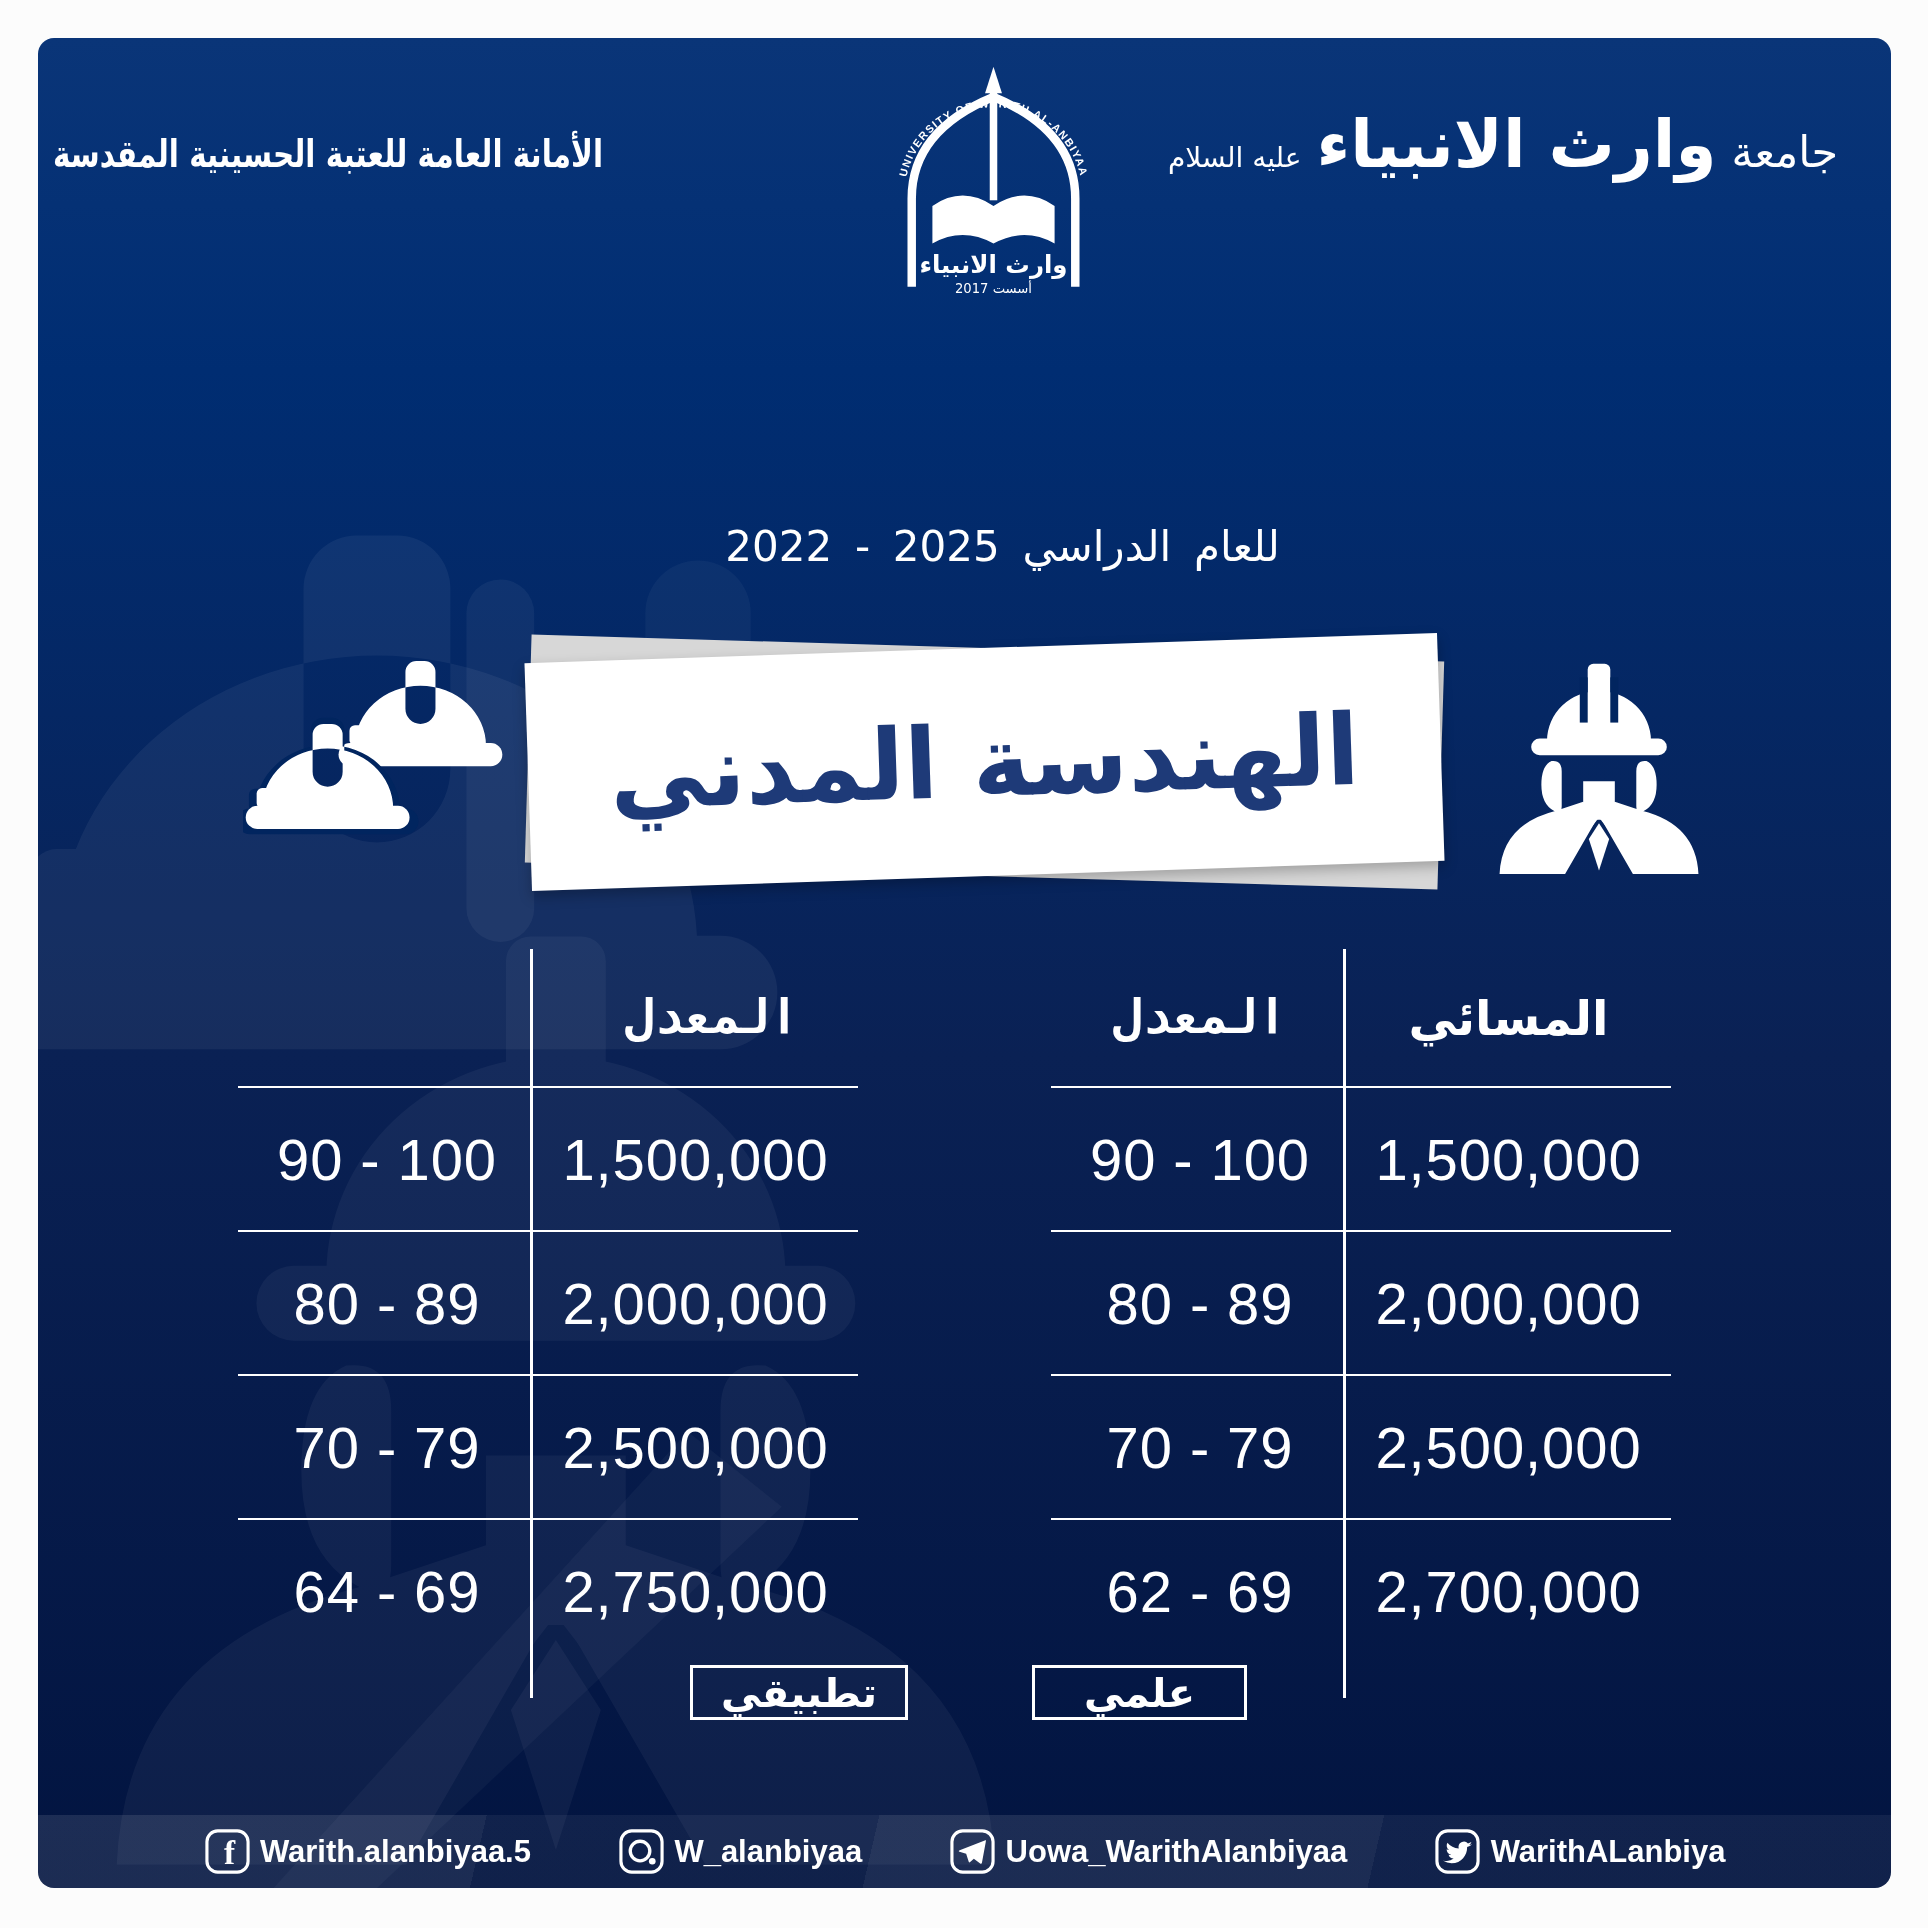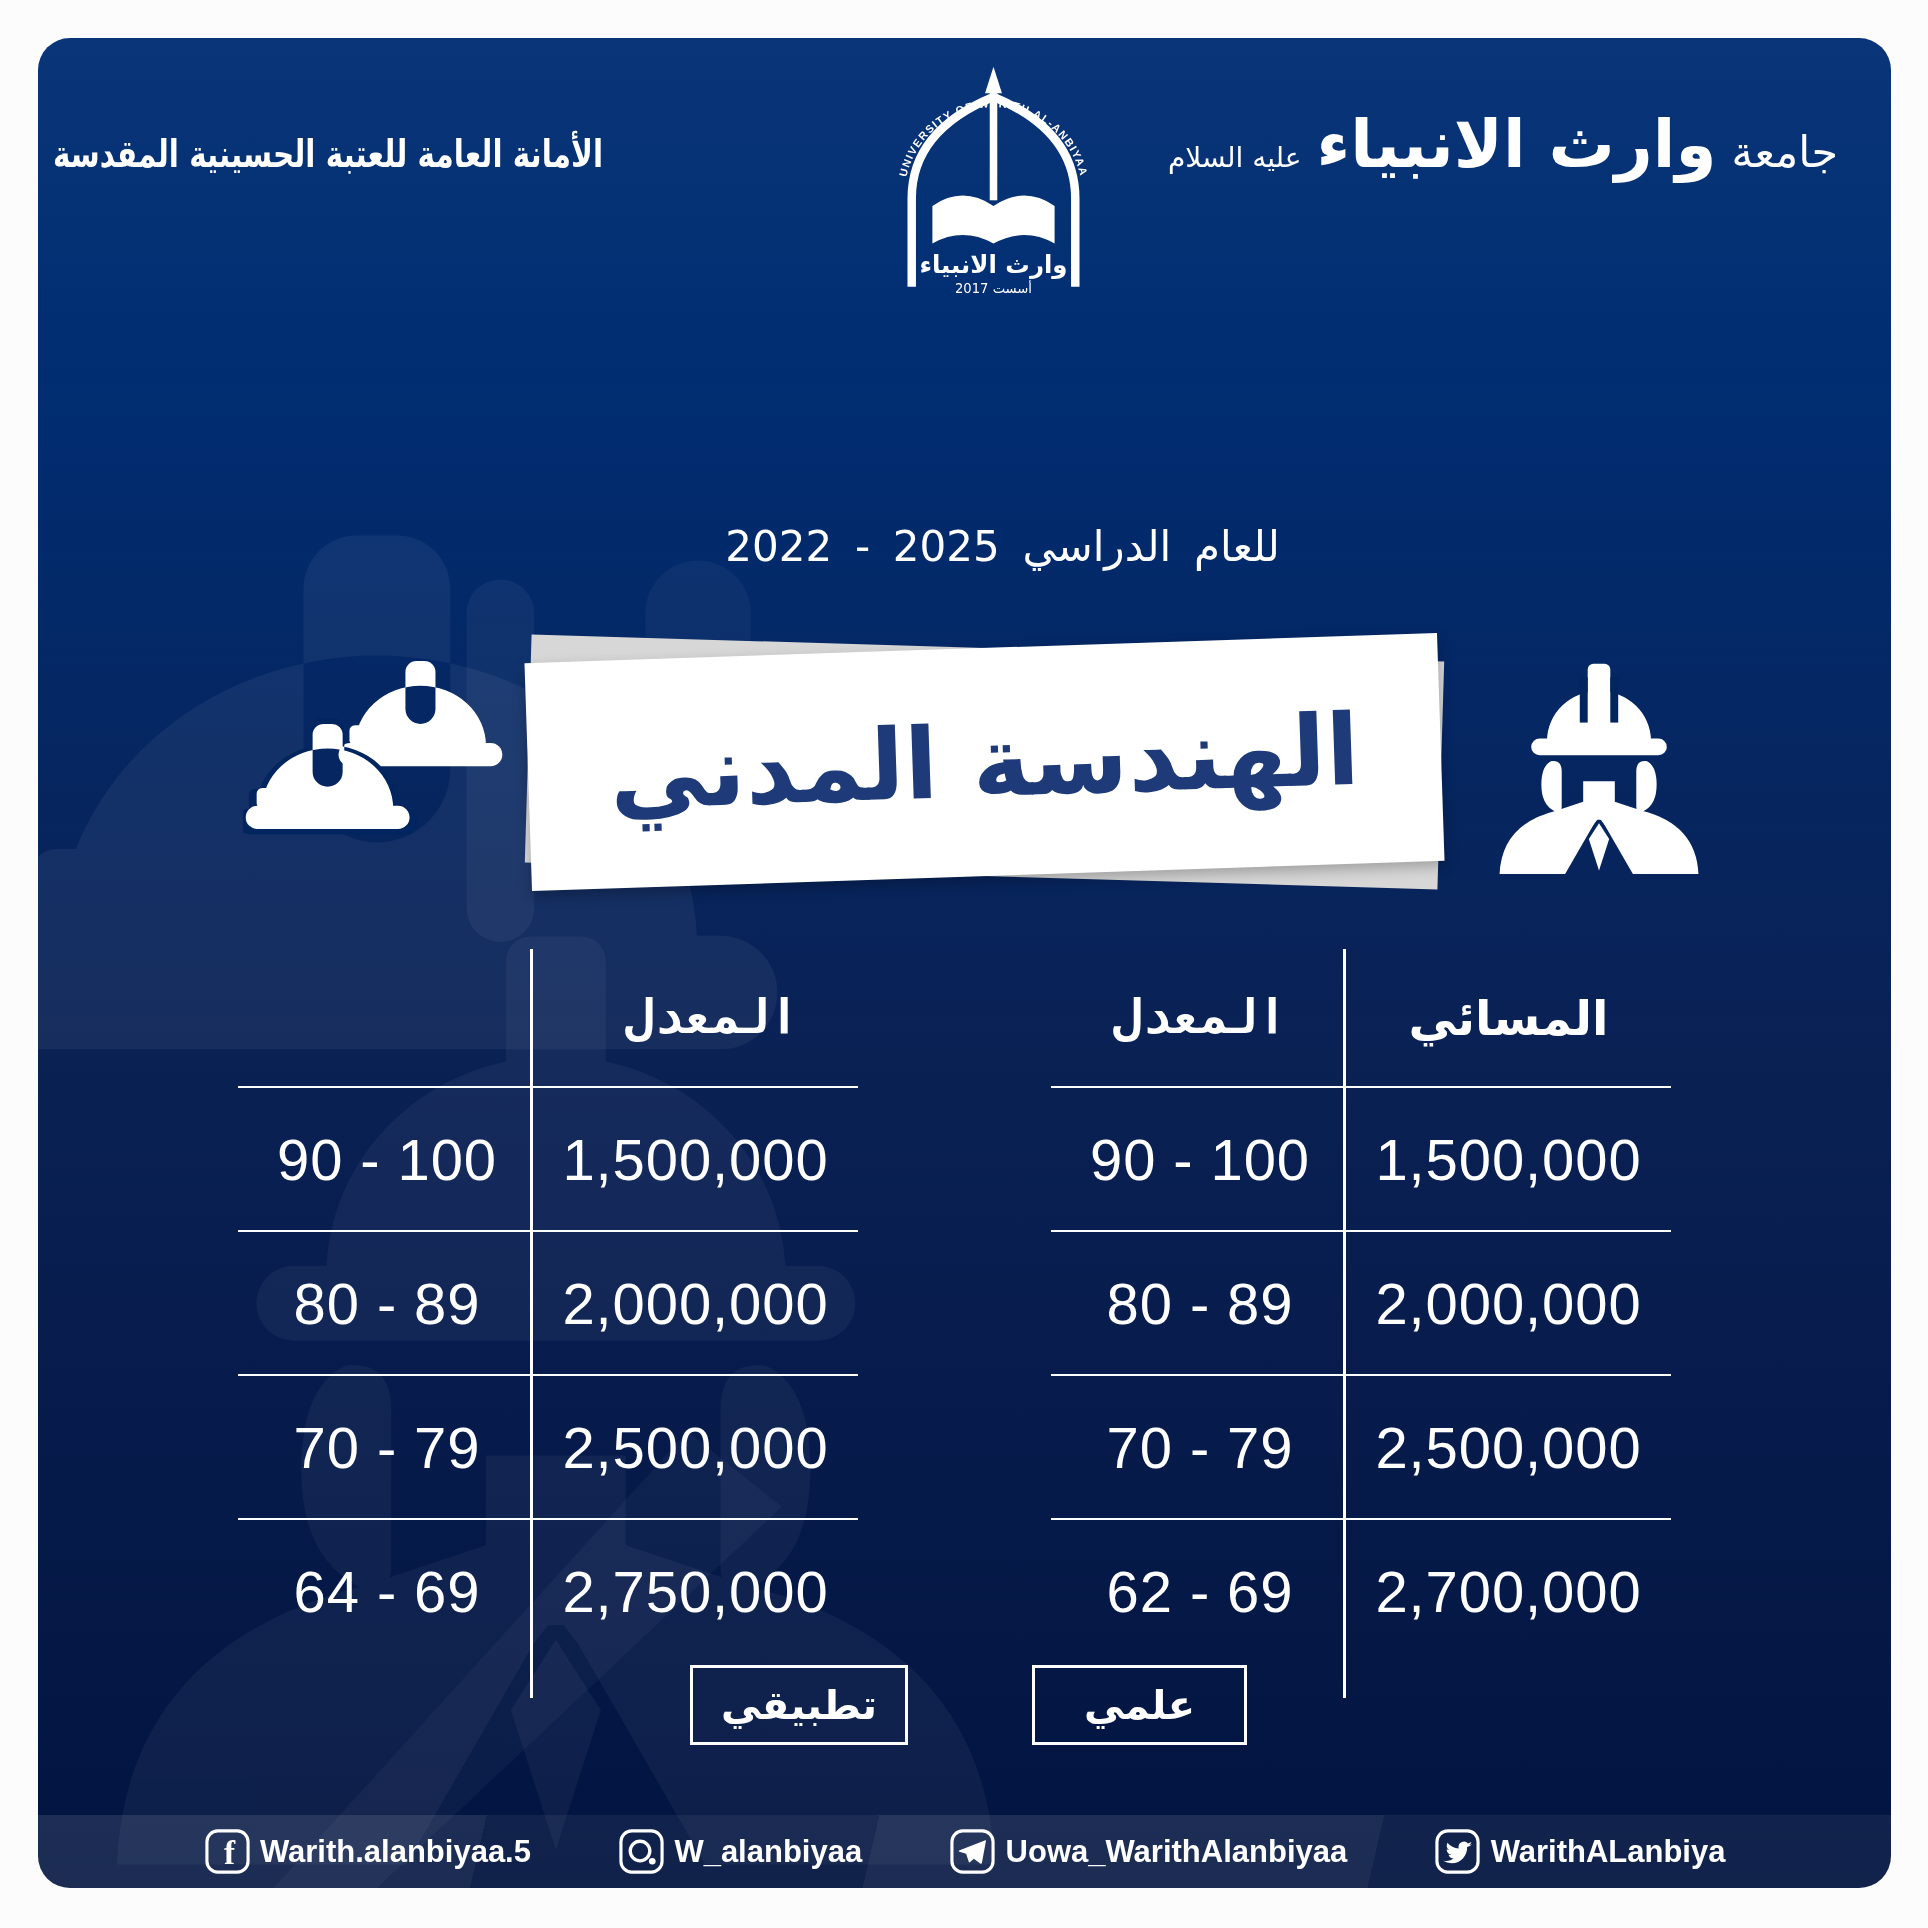--- a/index.html
+++ b/index.html
@@ -1,19 +1,19 @@
 <!DOCTYPE html>
 <html lang="ar" style="font-size:15px"><head>
 <meta charset="utf-8">
 <style>
   html,body{margin:0;padding:0;background:#fcfcfc;}
   .canvas{position:relative;width:1928px;height:1928px;background:#fcfcfc;overflow:hidden;
           font-family:"DejaVu Sans",sans-serif;}
   
-  .card{position:absolute;left:38px;top:38px;width:1853px;height:1850px;border-radius:32px;
+  .card{position:absolute;left:38px;top:38px;width:1853px;height:1850px;border-radius:16px;
         overflow:hidden;background:linear-gradient(180deg,#0a3578 0%,#002d72 18%,#0a2154 55%,#021440 100%);}
   
   .watermark{position:absolute;inset:0;pointer-events:none;}
   
   .calligraphy{position:absolute;left:45px;top:55px;width:490px;height:122px;display:flex;
                align-items:center;justify-content:center;color:#fff;font-size:31px;font-weight:bold;
                white-space:nowrap;transform:scale(.95,1.22);direction:rtl;}
   .emblem{position:absolute;left:838px;top:26px;width:235px;height:235px;}
   .univ-line{position:absolute;top:68px;right:53px;direction:rtl;display:flex;align-items:baseline;
              gap:15px;color:#fff;white-space:nowrap;}
@@ -42,21 +42,21 @@
   .t-row{display:flex;align-items:center;}
   .t-row + .t-row{border-top:2.8px solid #fff;}
   .t-row.head{height:137px;}
   .t-row.data{height:142px;}
   .cell-fee{flex:0 0 325px;text-align:center;}
   .cell-gpa{flex:0 0 292px;text-align:center;direction:ltr;font-family:Liberation Mono, monospace;}
   .head .cell-fee,.head .cell-gpa{font-size:48px;font-weight:600;}
   .data .cell-fee,.data .cell-gpa{font-size:58px;font-weight:400;
         font-family:"Liberation Sans","DejaVu Sans",sans-serif;letter-spacing:0.9px;}
   
-  .track-btn{position:absolute;top:1627px;height:80px;border:3.8px solid #fff;background:transparent;
+  .track-btn{position:absolute;top:1627px;height:55px;border:3.8px solid #fff;background:transparent;
              color:#fff;font-size:40px;font-weight:bold;display:flex;align-items:center;
              justify-content:center;font-family:"DejaVu Sans",sans-serif;direction:rtl;box-sizing:border-box;}
   .track-btn.applied{left:652px;width:218px;}
   .track-btn.scientific{left:994px;width:215px;}
   
   .social-band{position:absolute;left:0;right:0;bottom:0;height:73px;direction:ltr;
        background:linear-gradient(103deg,rgba(255,255,255,.10) 0 24%,rgba(255,255,255,.055) 24% 45%,
                   rgba(255,255,255,.10) 45% 72%,rgba(255,255,255,.06) 72% 100%);
        display:flex;align-items:center;justify-content:center;gap:87px;}
   .social-item{display:flex;align-items:center;gap:9.4px;color:#fff;cursor:pointer;}

